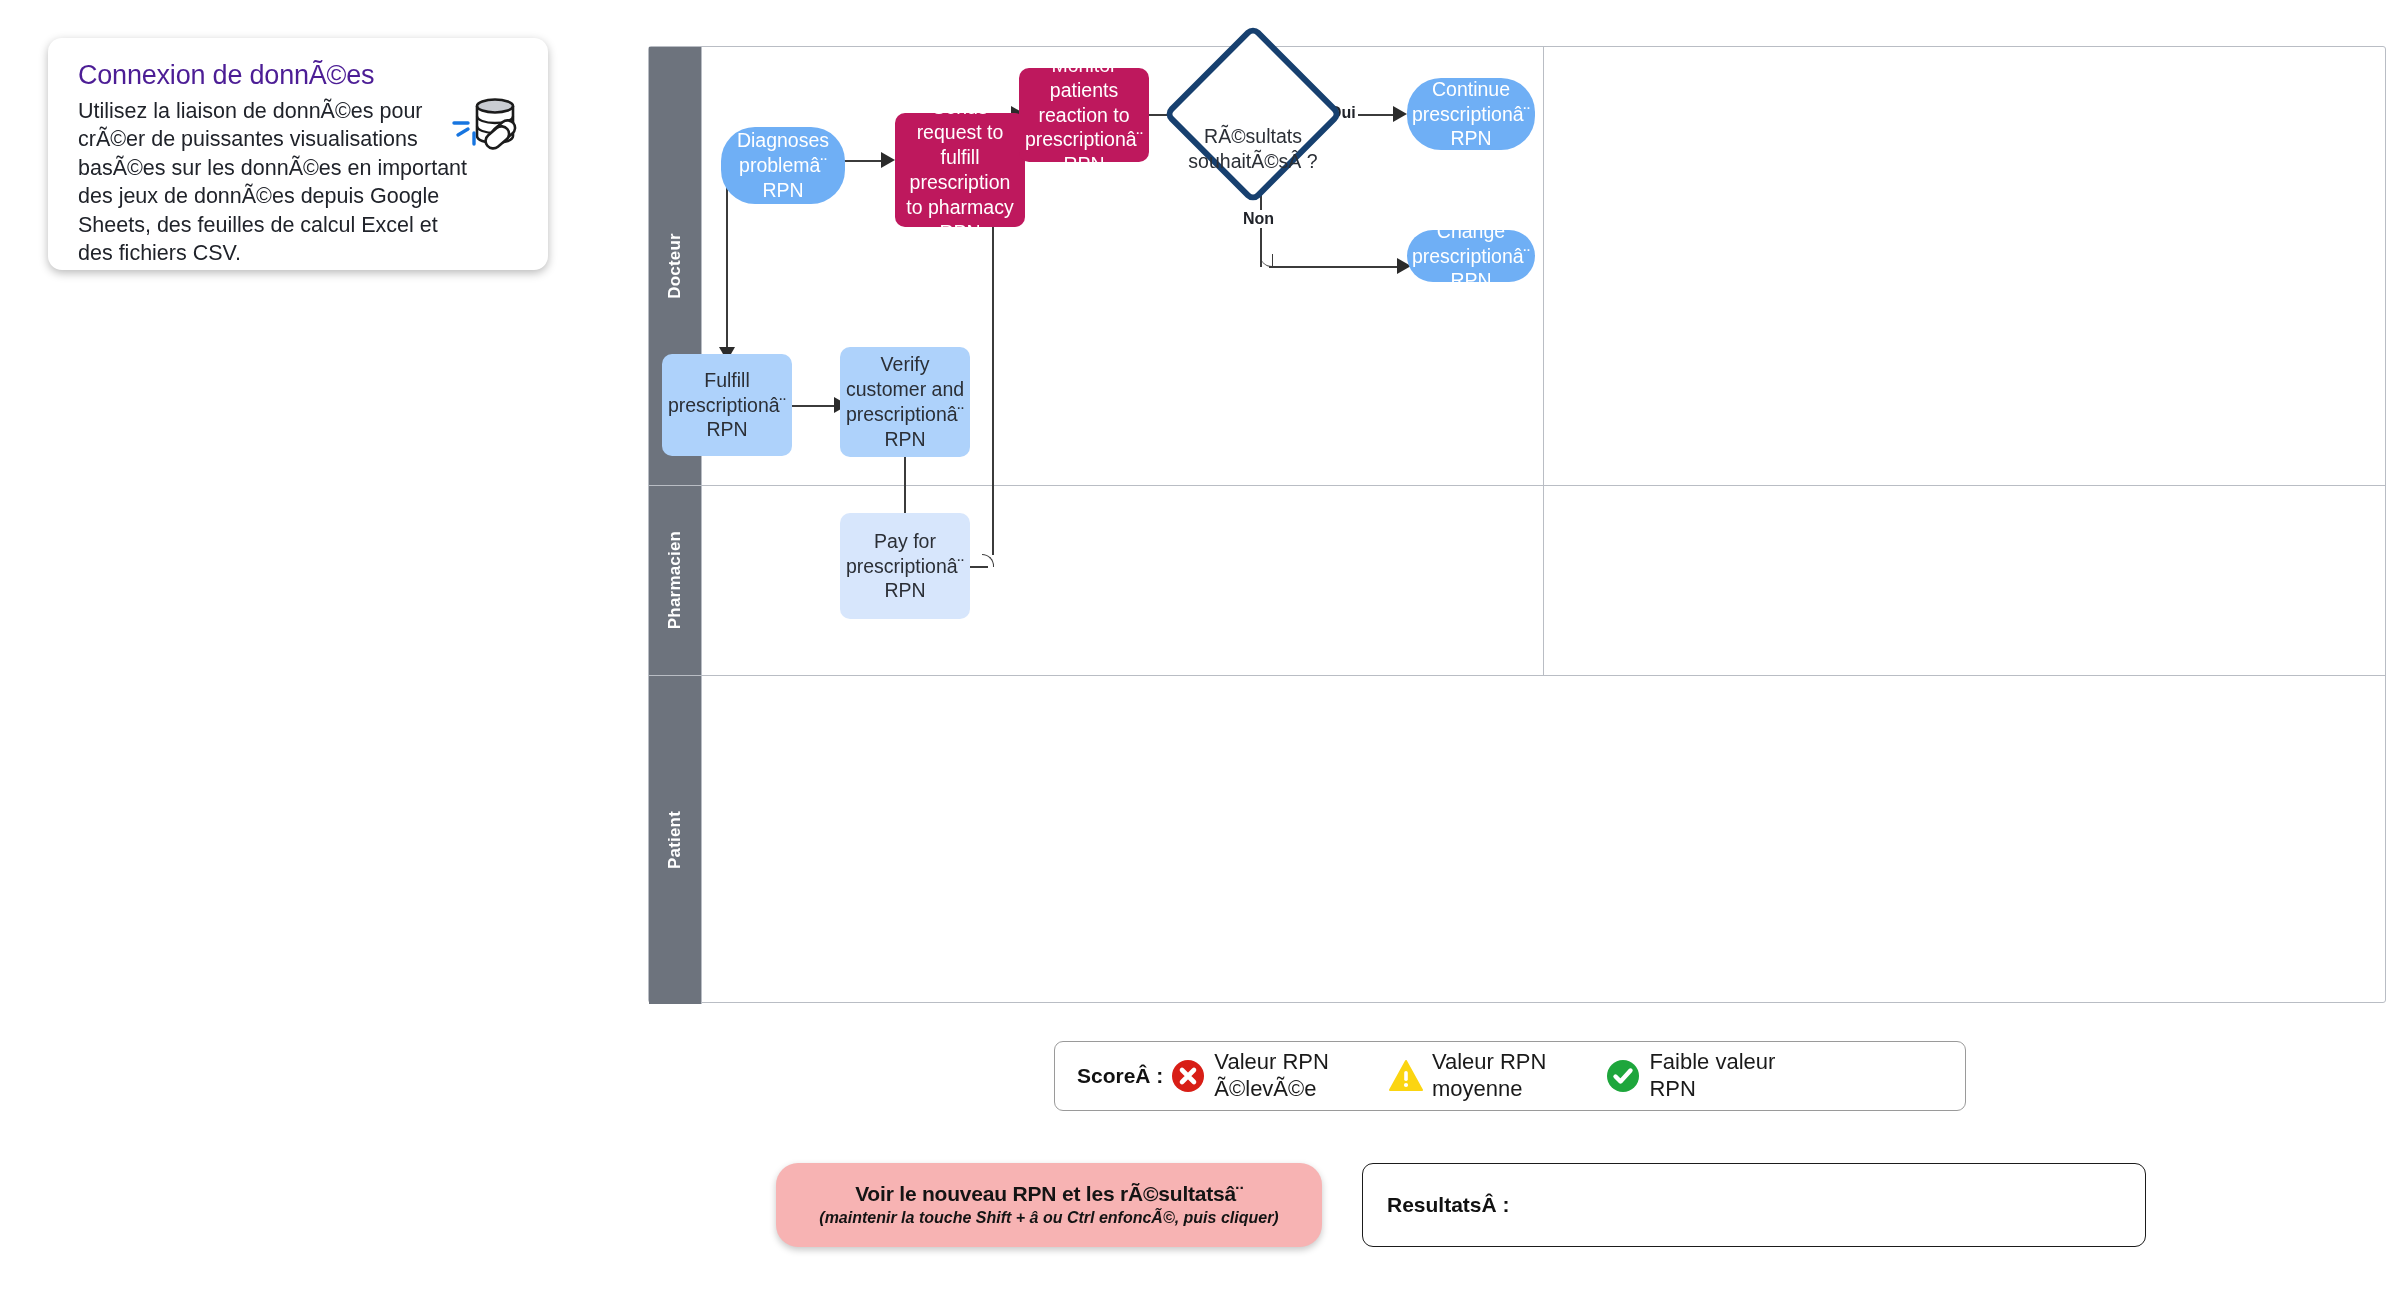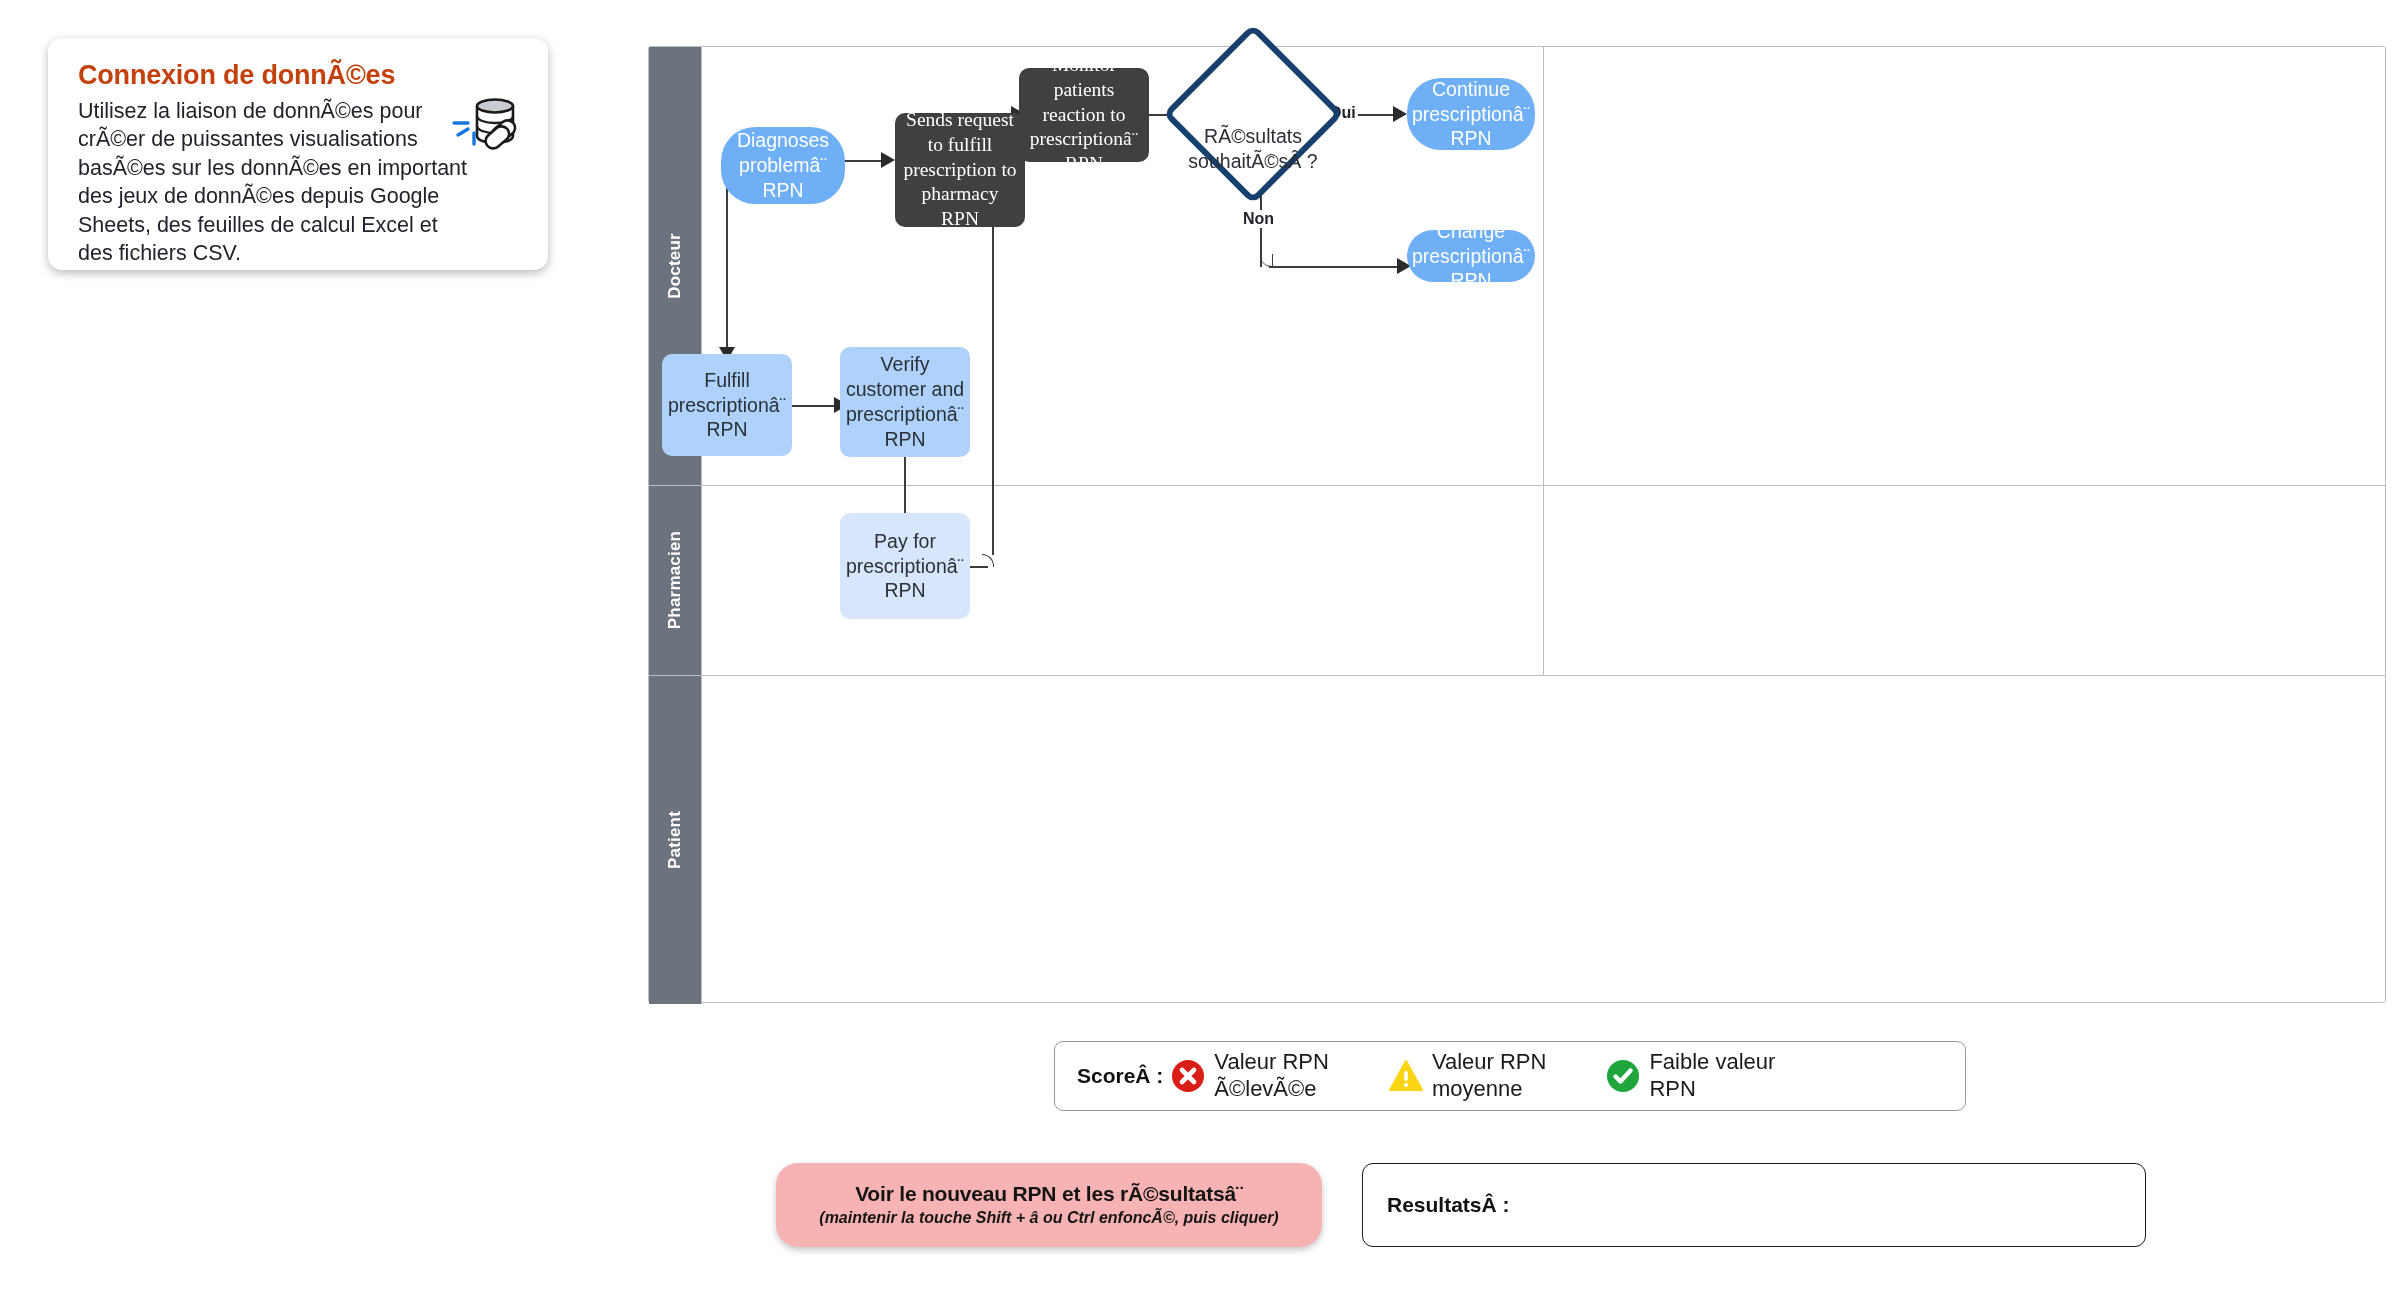--- a/index.html
+++ b/index.html
@@ -12,21 +12,21 @@
   }
 
   
   .tip-card{
     position:absolute;left:48px;top:38px;width:500px;height:232px;
     background:#ffffff;border-radius:14px;
     box-shadow:0 3px 10px rgba(0,0,0,.28);
     box-sizing:border-box;padding:22px 26px 18px 30px;
   }
   .tip-title{
-    font-size:27px;font-weight:bold;color:#c2410c;
+    font-size:27px;font-weight:normal;color:#4c1d95;
     letter-spacing:-.2px;line-height:1.15;margin:0 0 6px 0;
     white-space:nowrap;
   }
   .tip-body{
     font-size:21.5px;color:#20232a;line-height:1.32;
     width:400px;margin:0;
   }
   .tip-icon{
     position:absolute;right:26px;top:58px;width:72px;height:60px;
   }
@@ -72,21 +72,21 @@
   
   .node{
     position:absolute;box-sizing:border-box;
     display:flex;align-items:center;justify-content:center;
     text-align:center;line-height:1.28;
     font-size:19.5px;
     white-space:pre-line;
     padding:4px 6px;
   }
   .n-round{ border-radius:34px; background:#6fafF5; color:#ffffff; }
-  .n-rect { border-radius:10px;  background:#404040; color:#ffffff;font-family:Liberation Serif, serif; }
+  .n-rect { border-radius:10px;  background:#be185d; color:#ffffff; }
   .n-light{ border-radius:10px;  background:#aed2fb; color:#2b2f36; }
   .n-pale { border-radius:10px;  background:#d7e6fc; color:#2b2f36; }
 
   .diamond{
     position:absolute;
     width:128px;height:128px;
     border:6px solid #17406f;
     background:#ffffff;
     transform:rotate(45deg);
     border-radius:10px;

